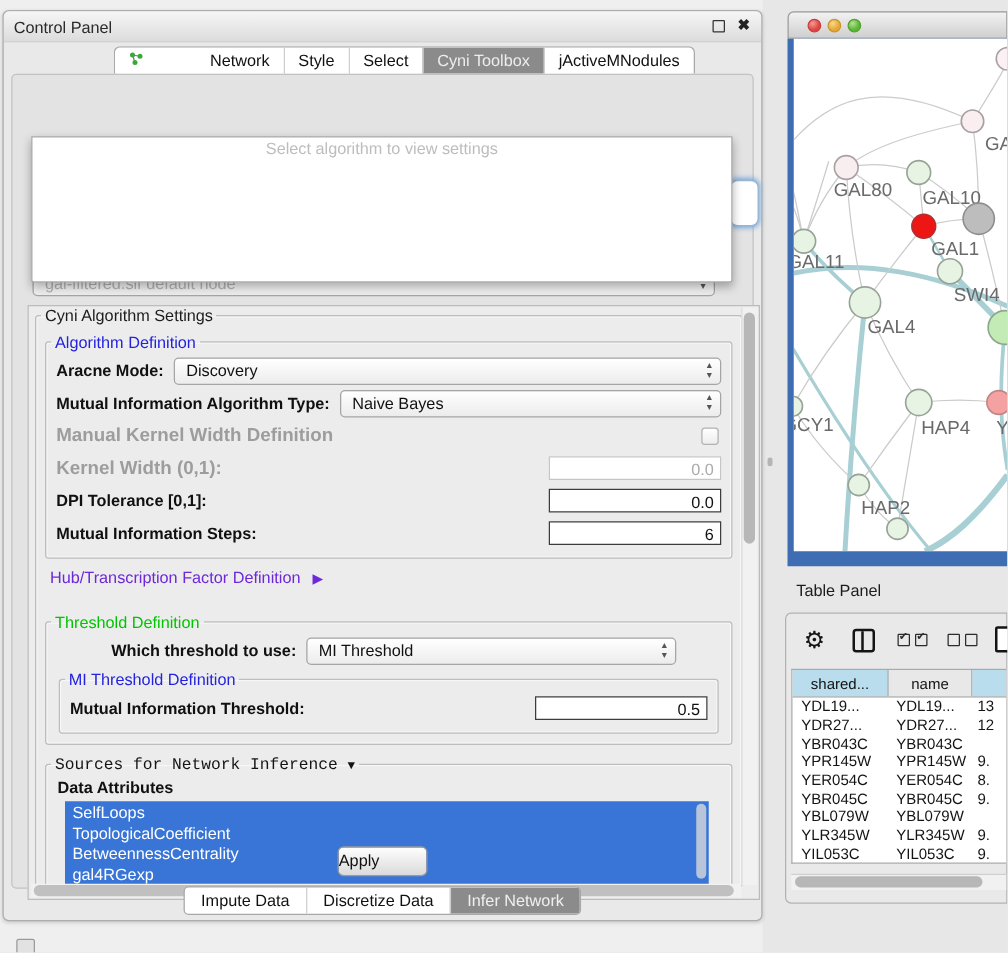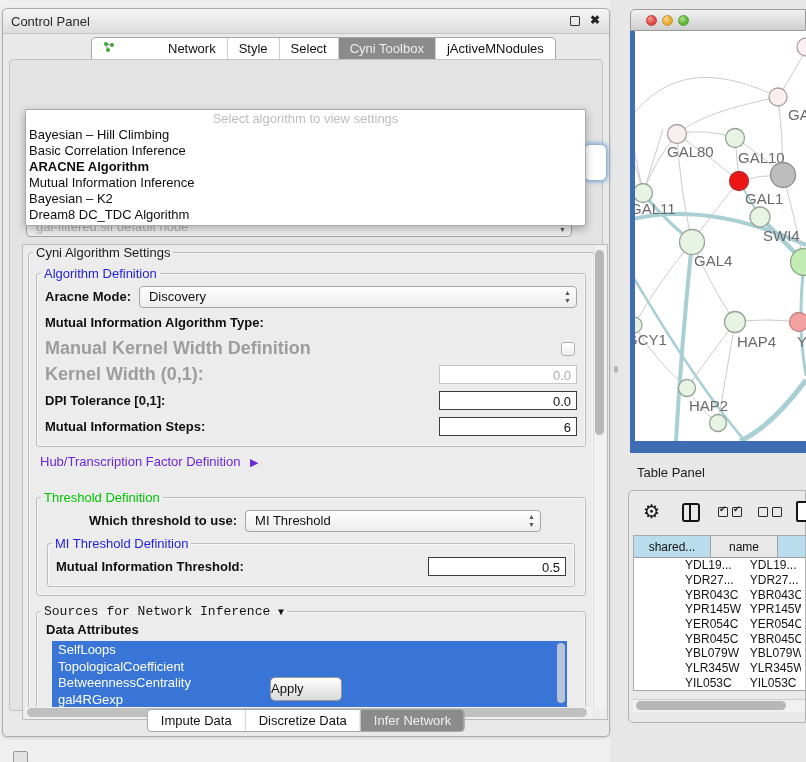--- a/index.html
+++ b/index.html
@@ -56,21 +56,21 @@
   fieldset{border:1px solid #bdbdbd;border-radius:3px;margin:0;padding:2px 4px 6px 4px;
       box-shadow:inset 0 0 0 1px rgba(255,255,255,.6);}
   legend{font-size:13px;padding:0 3px;white-space:nowrap;}
   .fs-main{position:absolute;left:5px;top:0px;width:556px;height:455px;}
   .fs-main>legend{color:#1c1c1c;}
   .legend-blue{color:#2323dd;}
   .legend-green{color:#00c400;}
 
   .form-row{display:flex;align-items:center;height:25px;margin:1px 4px;}
   .lbl{font-size:13px;font-weight:bold;color:#101010;white-space:nowrap;}
-  .lbl-dis{font-size:18px;font-weight:bold;color:#9d9d9d;white-space:nowrap;}
+  .lbl-dis{font-size:15px;font-weight:bold;color:#9d9d9d;white-space:nowrap;}
   .form-row .combo{flex:1;margin-left:8px;}
   .numfield{margin-left:auto;width:138px;height:19px;background:#fff;border:1px solid #3c3c3c;
       font-size:13px;color:#111;text-align:right;line-height:19px;padding-right:5px;box-sizing:border-box;}
   .numfield.dis{border:1px solid #c6c6c6;color:#ababab;}
   .checkbox{margin-left:auto;width:12px;height:12px;border:1px solid #b2b2b2;border-radius:3px;
       background:linear-gradient(#ffffff,#ededed);margin-right:2px;}
 
   .hub-row{font-size:13px;color:#6d28d9;margin:7px 0 21px 7px;}
   .hub-row .arr{font-size:11px;margin-left:6px;}
   .src-legend{color:#141414;font-family:Liberation Mono, monospace;}
@@ -122,21 +122,21 @@
   .file-ic{position:absolute;left:167px;top:2px;width:13px;height:17px;border:2px solid #141414;border-radius:2px;background:#fff;}
   .file-ic::after{content:"";position:absolute;right:-2px;top:-2px;width:5px;height:5px;background:#e9e9e9;border-left:2px solid #141414;border-bottom:2px solid #141414;}
 
   .tbl{position:absolute;left:4px;top:44px;right:0;height:156px;background:#fff;border:1px solid #a9a9a9;
       border-right:none;box-sizing:border-box;overflow:hidden;}
   .tbl-head{display:flex;height:21px;border-bottom:1px solid #9f9f9f;font-size:12px;color:#111;}
   .th{display:flex;align-items:center;justify-content:center;border-right:1px solid #a5a5a5;box-sizing:border-box;}
   .th.c1{width:77px;background:#b9ddec;}
   .th.c2{width:67px;background:#e8e8e8;}
   .th.c3{flex:1;background:#b9ddec;border-right:none;}
-  .tbl-body{height:132px;overflow:hidden;padding-left:44px;}
+  .tbl-body{height:132px;overflow:hidden;}
   .tr{display:flex;height:14.7px;font-size:12px;color:#141414;align-items:center;}
   .td{white-space:nowrap;overflow:hidden;box-sizing:border-box;}
   .td.c1{width:77px;padding-left:7px;}
   .td.c2{width:67px;padding-left:6px;}
   .td.c3{flex:1;padding-left:4px;}
   .tp-hscroll{position:absolute;left:4px;right:0;top:208px;height:12px;background:#f1f1f1;border-top:1px solid #cfcfcf;}
   .tp-hscroll .thumb{position:absolute;left:3px;top:1px;width:150px;height:9px;background:#b7b7b7;border-radius:5px;}
 </style>
 </head>
 <body>
@@ -202,20 +202,27 @@
                 <span>Discovery</span>
                 <span class="spin">
                     <span>▲</span>
                     <span>▼</span>
                   </span>
               </span>
             </div>
 
             <div class="form-row">
               <span class="lbl">Mutual Information Algorithm Type:</span>
+              <span class="combo">
+                <span>Naive Bayes</span>
+                <span class="spin">
+                    <span>▲</span>
+                    <span>▼</span>
+                  </span>
+              </span>
             </div>
 
             <div class="form-row">
               <span class="lbl-dis">Manual Kernel Width Definition</span>
               <span class="checkbox"></span>
             </div>
 
             <div class="form-row">
               <span class="lbl-dis">Kernel Width (0,1):</span>
               <span class="numfield dis">0.0</span>
@@ -282,29 +289,20 @@
         <div class="vscroll">
             <span class="thumb"></span>
           </div>
         <div class="hscroll">
             <span class="thumb"></span>
           </div>
       </div>
 
       <div class="popup">
         <div class="popup-placeholder">Select algorithm to view settings</div>
-        <ul>
-
-        <li>Bayesian – Hill Climbing</li>
-            <li>Basic Correlation Inference</li>
-            <li class="sel">ARACNE Algorithm</li>
-            <li>Mutual Information Inference</li>
-            <li>Bayesian – K2</li>
-            <li>Dream8 DC_TDC Algorithm</li>
-          </ul>
       </div>
     </div>
 
     <div class="apply-btn">Apply</div>
 
     <div class="bottom-tabs">
       <span class="btab">
           <span>Impute Data</span>
         </span>
       <span class="btab">

